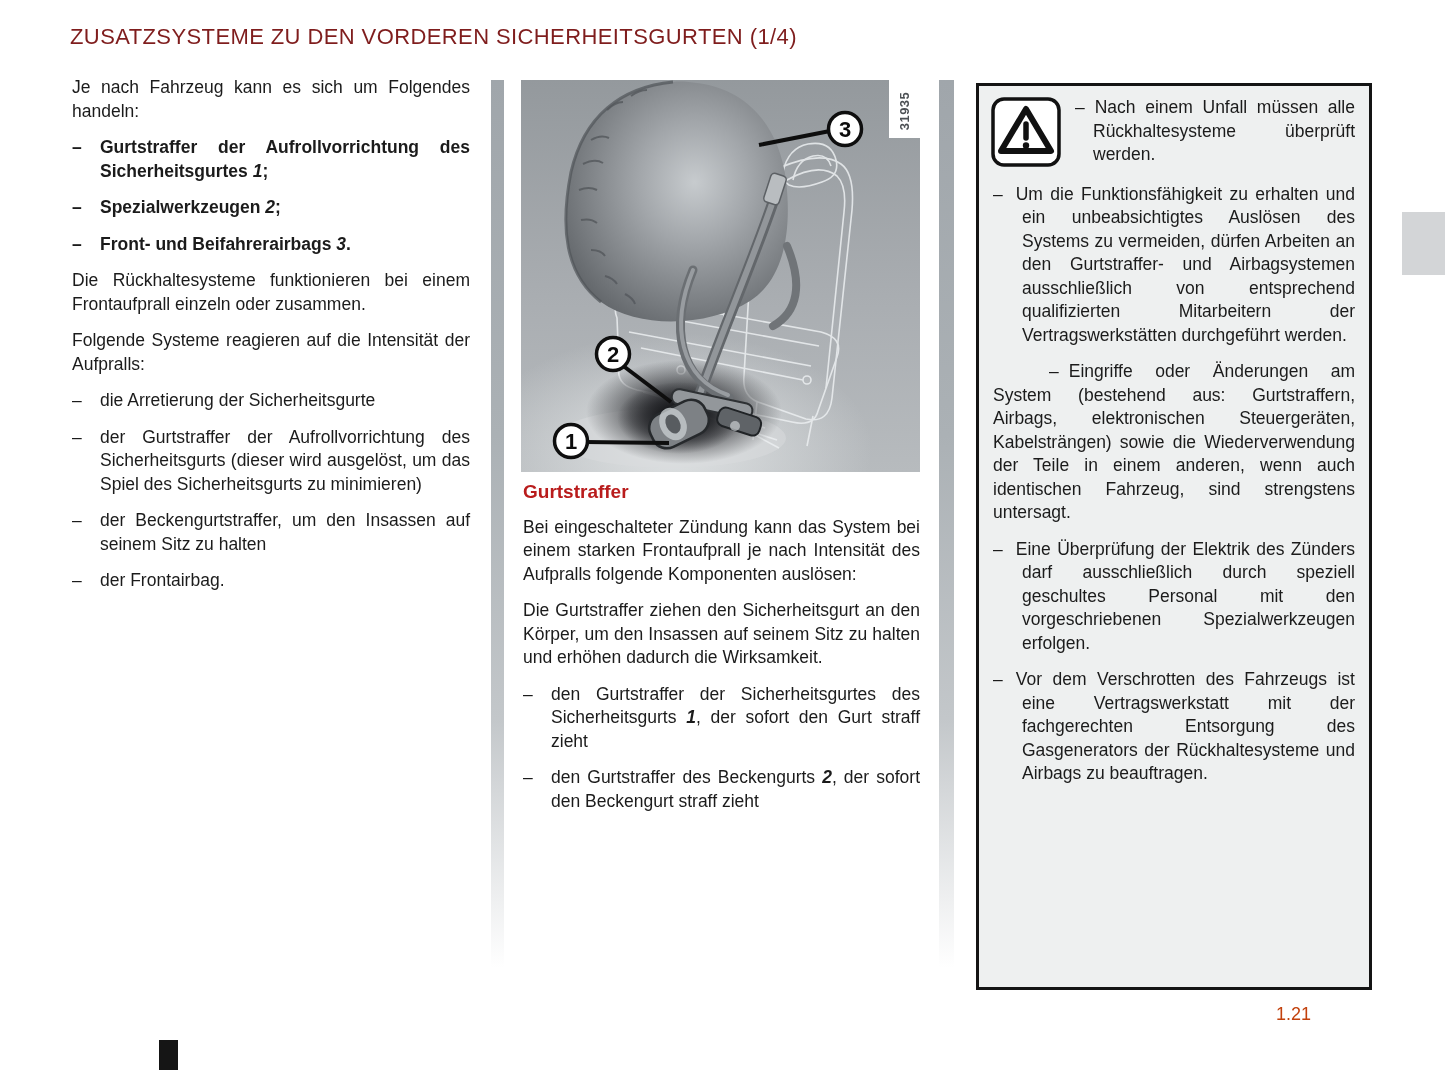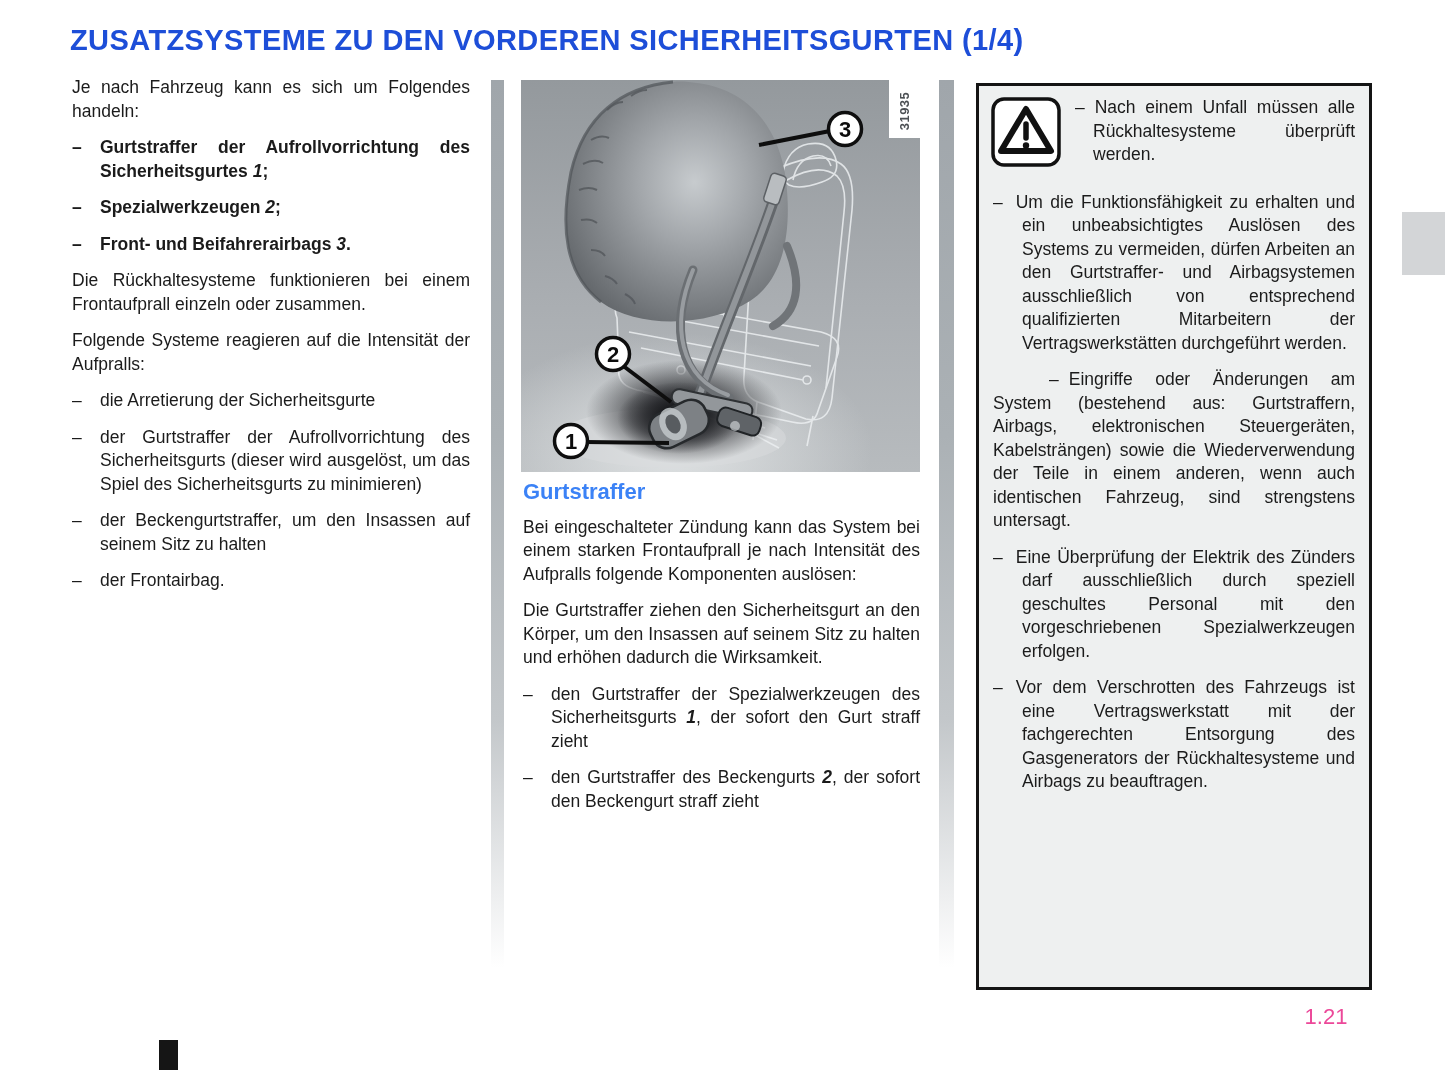--- a/index.html
+++ b/index.html
@@ -1,61 +1,61 @@
 <!DOCTYPE html>
 <html lang="de"><head>
 <meta charset="utf-8">
 <style>
   html,body{margin:0;padding:0;background:#ffffff;}
   body{width:1445px;height:1070px;position:relative;overflow:hidden;
        font-family:"Liberation Sans",sans-serif;color:#1b1b1b;}
   .abs{position:absolute;}
 
   
-  .title{left:70px;top:24px;width:1000px;font-size:29px;font-weight:bold;
-         letter-spacing:.4px;color:#1d4ed8;white-space:nowrap;}
+  .title{left:70px;top:24px;width:1000px;font-size:22px;font-weight:normal;
+         letter-spacing:.4px;color:#7f1d1d;white-space:nowrap;}
 
   
   .col-left{left:72px;top:76px;width:398px;font-size:17.5px;line-height:23.5px;}
   .col-mid{left:523px;top:480px;width:397px;font-size:17.5px;line-height:23.5px;}
   p.just{text-align:justify;margin:0 0 13px 0;}
   .li{display:flex;margin:0 0 13px 0;}
   .li .dash{width:28px;flex:none;}
   .li .txt{flex:1;text-align:justify;}
   .li.bold{font-weight:bold;}
   .num{font-weight:bold;font-style:italic;}
 
-  .mid-heading{font-size:22px;font-weight:bold;margin:0 0 12px 0;color:#3b82f6;}
+  .mid-heading{font-size:19px;font-weight:bold;margin:0 0 12px 0;color:#b91c1c;}
 
   
   .vbar{top:80px;width:13px;height:888px;
         background:linear-gradient(to bottom,#a0a6ab 0%,#abb1b5 40%,#c3c7ca 72%,rgba(255,255,255,0) 100%);}
   .vbar1{left:491px;}
   .vbar2{left:939px;width:15px;}
 
   
   .figure{left:521px;top:80px;width:399px;height:392px;}
 
   
   .warnbox{left:976px;top:83px;width:396px;height:907px;box-sizing:border-box;
            border:3px solid #141414;background:#eef0f0;
            padding:10px 14px 14px 14px;font-size:17.5px;line-height:23.5px;}
   .warn-icon{position:absolute;left:11px;top:10px;width:72px;height:72px;}
   .wp{text-align:justify;margin:0 0 13px 0;}
-  .wp1{margin-left:82px;padding-left:18px;text-indent:-18px;margin-bottom:24px;}
+  .wp1{margin-left:82px;padding-left:18px;text-indent:-18px;margin-bottom:16px;}
   .wp2{text-indent:56px;margin-bottom:13px;}
   .wli{padding-left:29px;text-indent:-29px;}
   .gap{display:inline-block;width:10px;}
   .gap14{display:inline-block;width:13px;}
 
   
   .tab{left:1402px;top:212px;width:43px;height:63px;background:#d3d5d7;}
 
   
-  .pagenum{left:1276px;top:1004px;width:100px;text-align:center;font-size:22px;color:#ec4899;}
+  .pagenum{left:1276px;top:1004px;width:100px;text-align:left;font-size:18px;color:#c2410c;}
   .marker{left:159px;top:1040px;width:19px;height:30px;background:#151515;}
 </style>
 </head>
 <body>
 
 <div class="abs title">ZUSATZSYSTEME ZU DEN VORDEREN SICHERHEITSGURTEN (1/4)</div>
 
 <div class="abs col-left">
   <p class="just">Je nach Fahrzeug kann es sich um Folgendes handeln:</p>
 
@@ -193,21 +193,21 @@
     </g>
   </svg>
 </div>
 
 <div class="abs col-mid">
   <div class="mid-heading">Gurtstraffer</div>
   <p class="just">Bei eingeschalteter Zündung kann das System bei einem starken Frontaufprall je nach Intensität des Aufpralls folgende Komponenten auslösen:</p>
   <p class="just">Die Gurtstraffer ziehen den Sicherheitsgurt an den Körper, um den Insassen auf seinem Sitz zu halten und erhöhen dadurch die Wirksamkeit.</p>
   <div class="li">
     <span class="dash">–</span>
-    <span class="txt"><span>den Gurtstraffer der Spezialwerkzeugen des Sicherheitsgurts </span><i class="num">1</i><span>, der sofort den Gurt straff zieht</span></span>
+    <span class="txt"><span>den Gurtstraffer der Sicherheitsgurtes des Sicherheitsgurts </span><i class="num">1</i><span>, der sofort den Gurt straff zieht</span></span>
   </div>
   <div class="li">
     <span class="dash">–</span>
     <span class="txt"><span>den Gurtstraffer des Beckengurts </span><i class="num">2</i><span>, der sofort den Beckengurt straff zieht</span></span>
   </div>
 </div>
 
 <div class="abs warnbox">
   <div class="warn-icon">
     <svg width="72" height="72" viewBox="0 0 72 72" xmlns="http://www.w3.org/2000/svg">

